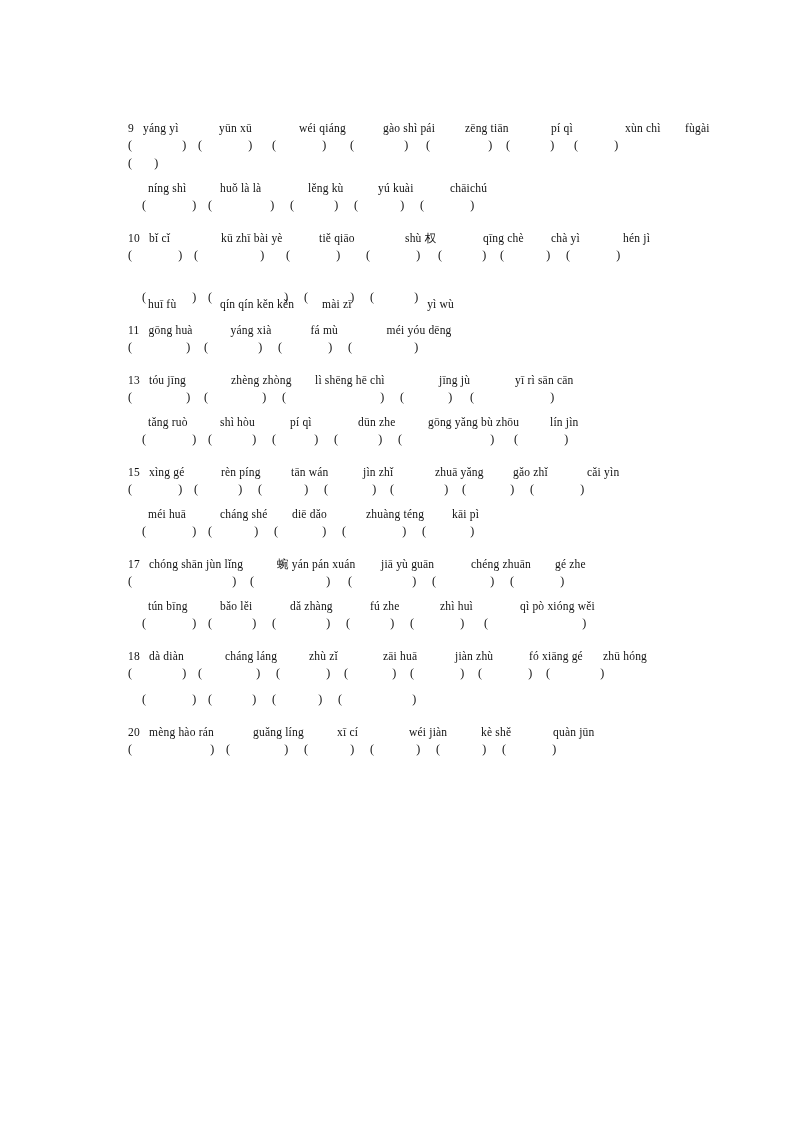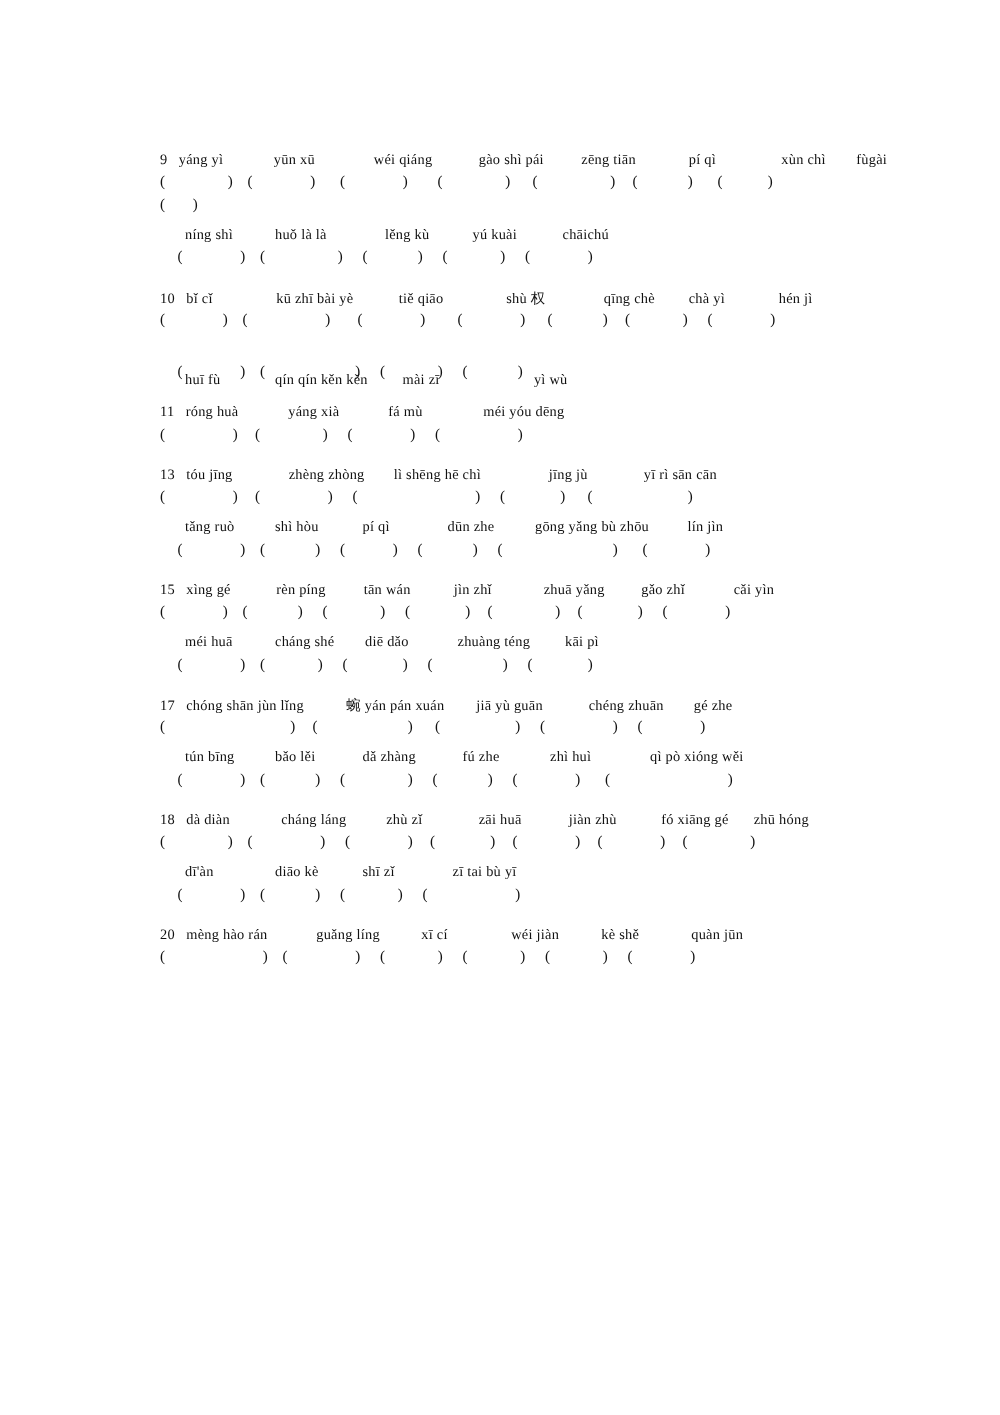--- a/index.html
+++ b/index.html
@@ -87,21 +87,21 @@
       <div class="spacer-sm"></div>
       <div class="group">
         <div class="wordrow"><span class="num">10</span>&nbsp;<span class="w" style="min-width: 62px; padding-left: 6px;">bǐ cǐ</span><span class="w" style="min-width: 82px; padding-left: 10px;">kū zhī bài yè</span><span class="w" style="min-width: 72px; padding-left: 16px;">tiě qiāo</span><span class="w" style="min-width: 70px; padding-left: 14px;">shù <span class="han">权</span></span><span class="w" style="min-width: 58px; padding-left: 8px;">qīng chè</span><span class="w" style="min-width: 62px; padding-left: 10px;">chà yì</span><span class="w" style="min-width: 66px; padding-left: 10px;">hén jì</span></div>
         <div class="bracketrow"><span class="bk" style="width: 62px; padding-left: 0px;"><span class="lp">(</span><span class="gap" style="width: 46px;">&nbsp;</span><span class="rp">)</span></span><span class="bk" style="width: 82px; padding-left: 4px;"><span class="lp">(</span><span class="gap" style="width: 62px;">&nbsp;</span><span class="rp">)</span></span><span class="bk" style="width: 72px; padding-left: 10px;"><span class="lp">(</span><span class="gap" style="width: 46px;">&nbsp;</span><span class="rp">)</span></span><span class="bk" style="width: 70px; padding-left: 8px;"><span class="lp">(</span><span class="gap" style="width: 46px;">&nbsp;</span><span class="rp">)</span></span><span class="bk" style="width: 58px; padding-left: 2px;"><span class="lp">(</span><span class="gap" style="width: 40px;">&nbsp;</span><span class="rp">)</span></span><span class="bk" style="width: 62px; padding-left: 4px;"><span class="lp">(</span><span class="gap" style="width: 42px;">&nbsp;</span><span class="rp">)</span></span><span class="bk" style="width: 66px; padding-left: 4px;"><span class="lp">(</span><span class="gap" style="width: 46px;">&nbsp;</span><span class="rp">)</span></span></div>
         <div class="spacer-sm"></div>
         <div class="wordrow" style="padding-left: 14px;"><span class="w" style="min-width: 62px; padding-left: 6px;">huī fù</span><span class="w" style="min-width: 92px; padding-left: 10px; margin-top: 24px;">qín qín kěn kěn</span><span class="w" style="min-width: 62px; padding-left: 10px;">mài zī</span><span class="w" style="min-width: 60px; padding-left: 10px; text-align: right;">yì wù</span></div>
         <div class="bracketrow" style="padding-left: 14px;"><span class="bk" style="width: 62px; padding-left: 0px;"><span class="lp">(</span><span class="gap" style="width: 46px;">&nbsp;</span><span class="rp">)</span></span><span class="bk" style="width: 92px; padding-left: 4px;"><span class="lp">(</span><span class="gap" style="width: 72px;">&nbsp;</span><span class="rp">)</span></span><span class="bk" style="width: 62px; padding-left: 4px;"><span class="lp">(</span><span class="gap" style="width: 42px;">&nbsp;</span><span class="rp">)</span></span><span class="bk" style="width: 60px; padding-left: 4px;"><span class="lp">(</span><span class="gap" style="width: 40px;">&nbsp;</span><span class="rp">)</span></span></div>
       </div>
       <div class="spacer-sm"></div>
       <div class="group">
-        <div class="wordrow"><span class="num">11</span>&nbsp;<span class="w" style="min-width: 70px; padding-left: 6px;">róng huà</span><span class="w" style="min-width: 72px; padding-left: 12px;">yáng xià</span><span class="w" style="min-width: 64px; padding-left: 8px;">fá mù</span><span class="w" style="min-width: 84px; padding-left: 12px;">méi yóu dēng</span></div>
+        <div class="wordrow"><span class="num">11</span>&nbsp;<span class="w" style="min-width: 70px; padding-left: 6px;">gōng huà</span><span class="w" style="min-width: 72px; padding-left: 12px;">yáng xià</span><span class="w" style="min-width: 64px; padding-left: 8px;">fá mù</span><span class="w" style="min-width: 84px; padding-left: 12px;">méi yóu dēng</span></div>
         <div class="bracketrow"><span class="bk" style="width: 70px; padding-left: 0px;"><span class="lp">(</span><span class="gap" style="width: 54px;">&nbsp;</span><span class="rp">)</span></span><span class="bk" style="width: 72px; padding-left: 6px;"><span class="lp">(</span><span class="gap" style="width: 50px;">&nbsp;</span><span class="rp">)</span></span><span class="bk" style="width: 64px; padding-left: 2px;"><span class="lp">(</span><span class="gap" style="width: 46px;">&nbsp;</span><span class="rp">)</span></span><span class="bk" style="width: 84px; padding-left: 6px;"><span class="lp">(</span><span class="gap" style="width: 62px;">&nbsp;</span><span class="rp">)</span></span></div>
       </div>
       <div class="spacer-sm"></div>
       <div class="group">
         <div class="wordrow"><span class="num">13</span>&nbsp;<span class="w" style="min-width: 70px; padding-left: 6px;">tóu jīng</span><span class="w" style="min-width: 76px; padding-left: 12px;">zhèng zhòng</span><span class="w" style="min-width: 112px; padding-left: 8px;">lì shēng hē chì</span><span class="w" style="min-width: 66px; padding-left: 12px;">jīng jù</span><span class="w" style="min-width: 96px; padding-left: 10px;">yī rì sān cān</span></div>
         <div class="bracketrow"><span class="bk" style="width: 70px; padding-left: 0px;"><span class="lp">(</span><span class="gap" style="width: 54px;">&nbsp;</span><span class="rp">)</span></span><span class="bk" style="width: 76px; padding-left: 6px;"><span class="lp">(</span><span class="gap" style="width: 54px;">&nbsp;</span><span class="rp">)</span></span><span class="bk" style="width: 112px; padding-left: 2px;"><span class="lp">(</span><span class="gap" style="width: 94px;">&nbsp;</span><span class="rp">)</span></span><span class="bk" style="width: 66px; padding-left: 6px;"><span class="lp">(</span><span class="gap" style="width: 44px;">&nbsp;</span><span class="rp">)</span></span><span class="bk" style="width: 96px; padding-left: 4px;"><span class="lp">(</span><span class="gap" style="width: 76px;">&nbsp;</span><span class="rp">)</span></span></div>
         <div class="spacer-sm"></div>
         <div class="wordrow" style="padding-left: 14px;"><span class="w" style="min-width: 62px; padding-left: 6px;">tǎng ruò</span><span class="w" style="min-width: 60px; padding-left: 10px;">shì hòu</span><span class="w" style="min-width: 58px; padding-left: 10px;">pí qì</span><span class="w" style="min-width: 60px; padding-left: 10px;">dūn zhe</span><span class="w" style="min-width: 108px; padding-left: 10px;">gōng yǎng bù zhōu</span><span class="w" style="min-width: 70px; padding-left: 14px;">lín jìn</span></div>
         <div class="bracketrow" style="padding-left: 14px;"><span class="bk" style="width: 62px; padding-left: 0px;"><span class="lp">(</span><span class="gap" style="width: 46px;">&nbsp;</span><span class="rp">)</span></span><span class="bk" style="width: 60px; padding-left: 4px;"><span class="lp">(</span><span class="gap" style="width: 40px;">&nbsp;</span><span class="rp">)</span></span><span class="bk" style="width: 58px; padding-left: 4px;"><span class="lp">(</span><span class="gap" style="width: 38px;">&nbsp;</span><span class="rp">)</span></span><span class="bk" style="width: 60px; padding-left: 4px;"><span class="lp">(</span><span class="gap" style="width: 40px;">&nbsp;</span><span class="rp">)</span></span><span class="bk" style="width: 108px; padding-left: 4px;"><span class="lp">(</span><span class="gap" style="width: 88px;">&nbsp;</span><span class="rp">)</span></span><span class="bk" style="width: 70px; padding-left: 8px;"><span class="lp">(</span><span class="gap" style="width: 46px;">&nbsp;</span><span class="rp">)</span></span></div>
       </div>
@@ -119,21 +119,20 @@
         <div class="bracketrow"><span class="bk" style="width: 116px; padding-left: 0px;"><span class="lp">(</span><span class="gap" style="width: 100px;">&nbsp;</span><span class="rp">)</span></span><span class="bk" style="width: 94px; padding-left: 6px;"><span class="lp">(</span><span class="gap" style="width: 72px;">&nbsp;</span><span class="rp">)</span></span><span class="bk" style="width: 80px; padding-left: 4px;"><span class="lp">(</span><span class="gap" style="width: 60px;">&nbsp;</span><span class="rp">)</span></span><span class="bk" style="width: 74px; padding-left: 4px;"><span class="lp">(</span><span class="gap" style="width: 54px;">&nbsp;</span><span class="rp">)</span></span><span class="bk" style="width: 66px; padding-left: 4px;"><span class="lp">(</span><span class="gap" style="width: 46px;">&nbsp;</span><span class="rp">)</span></span></div>
         <div class="spacer-sm"></div>
         <div class="wordrow" style="padding-left: 14px;"><span class="w" style="min-width: 62px; padding-left: 6px;">tún bīng</span><span class="w" style="min-width: 60px; padding-left: 10px;">bǎo lěi</span><span class="w" style="min-width: 70px; padding-left: 10px;">dǎ zhàng</span><span class="w" style="min-width: 60px; padding-left: 10px;">fú zhe</span><span class="w" style="min-width: 66px; padding-left: 10px;">zhì huì</span><span class="w" style="min-width: 118px; padding-left: 14px;">qì pò xióng wěi</span></div>
         <div class="bracketrow" style="padding-left: 14px;"><span class="bk" style="width: 62px; padding-left: 0px;"><span class="lp">(</span><span class="gap" style="width: 46px;">&nbsp;</span><span class="rp">)</span></span><span class="bk" style="width: 60px; padding-left: 4px;"><span class="lp">(</span><span class="gap" style="width: 40px;">&nbsp;</span><span class="rp">)</span></span><span class="bk" style="width: 70px; padding-left: 4px;"><span class="lp">(</span><span class="gap" style="width: 50px;">&nbsp;</span><span class="rp">)</span></span><span class="bk" style="width: 60px; padding-left: 4px;"><span class="lp">(</span><span class="gap" style="width: 40px;">&nbsp;</span><span class="rp">)</span></span><span class="bk" style="width: 66px; padding-left: 4px;"><span class="lp">(</span><span class="gap" style="width: 46px;">&nbsp;</span><span class="rp">)</span></span><span class="bk" style="width: 118px; padding-left: 8px;"><span class="lp">(</span><span class="gap" style="width: 94px;">&nbsp;</span><span class="rp">)</span></span></div>
       </div>
       <div class="spacer-sm"></div>
       <div class="group">
         <div class="wordrow"><span class="num">18</span>&nbsp;<span class="w" style="min-width: 66px; padding-left: 6px;">dà diàn</span><span class="w" style="min-width: 74px; padding-left: 10px;">cháng láng</span><span class="w" style="min-width: 66px; padding-left: 10px;">zhù zǐ</span><span class="w" style="min-width: 62px; padding-left: 8px;">zāi huā</span><span class="w" style="min-width: 66px; padding-left: 10px;">jiàn zhù</span><span class="w" style="min-width: 64px; padding-left: 8px;">fó xiāng gé</span><span class="w" style="min-width: 70px; padding-left: 10px;">zhū hóng</span></div>
         <div class="bracketrow"><span class="bk" style="width: 66px; padding-left: 0px;"><span class="lp">(</span><span class="gap" style="width: 50px;">&nbsp;</span><span class="rp">)</span></span><span class="bk" style="width: 74px; padding-left: 4px;"><span class="lp">(</span><span class="gap" style="width: 54px;">&nbsp;</span><span class="rp">)</span></span><span class="bk" style="width: 66px; padding-left: 4px;"><span class="lp">(</span><span class="gap" style="width: 46px;">&nbsp;</span><span class="rp">)</span></span><span class="bk" style="width: 62px; padding-left: 2px;"><span class="lp">(</span><span class="gap" style="width: 44px;">&nbsp;</span><span class="rp">)</span></span><span class="bk" style="width: 66px; padding-left: 4px;"><span class="lp">(</span><span class="gap" style="width: 46px;">&nbsp;</span><span class="rp">)</span></span><span class="bk" style="width: 64px; padding-left: 2px;"><span class="lp">(</span><span class="gap" style="width: 46px;">&nbsp;</span><span class="rp">)</span></span><span class="bk" style="width: 70px; padding-left: 4px;"><span class="lp">(</span><span class="gap" style="width: 50px;">&nbsp;</span><span class="rp">)</span></span></div>
         <div class="spacer-sm"></div>
-        <div class="wordrow" style="padding-left: 14px;"><span class="w" style="min-width: 62px; padding-left: 6px;">dī'àn</span><span class="w" style="min-width: 60px; padding-left: 10px;">diāo kè</span><span class="w" style="min-width: 62px; padding-left: 10px;">shī zǐ</span><span class="w" style="min-width: 90px; padding-left: 10px;">zī tai bù yī</span></div>
         <div class="bracketrow" style="padding-left: 14px;"><span class="bk" style="width: 62px; padding-left: 0px;"><span class="lp">(</span><span class="gap" style="width: 46px;">&nbsp;</span><span class="rp">)</span></span><span class="bk" style="width: 60px; padding-left: 4px;"><span class="lp">(</span><span class="gap" style="width: 40px;">&nbsp;</span><span class="rp">)</span></span><span class="bk" style="width: 62px; padding-left: 4px;"><span class="lp">(</span><span class="gap" style="width: 42px;">&nbsp;</span><span class="rp">)</span></span><span class="bk" style="width: 90px; padding-left: 4px;"><span class="lp">(</span><span class="gap" style="width: 70px;">&nbsp;</span><span class="rp">)</span></span></div>
       </div>
       <div class="spacer-sm"></div>
       <div class="group">
         <div class="wordrow"><span class="num">20</span>&nbsp;<span class="w" style="min-width: 94px; padding-left: 6px;">mèng hào rán</span><span class="w" style="min-width: 74px; padding-left: 10px;">guǎng líng</span><span class="w" style="min-width: 62px; padding-left: 10px;">xī cí</span><span class="w" style="min-width: 62px; padding-left: 10px;">wéi jiàn</span><span class="w" style="min-width: 62px; padding-left: 10px;">kè shě</span><span class="w" style="min-width: 66px; padding-left: 10px;">quàn jūn</span></div>
         <div class="bracketrow"><span class="bk" style="width: 94px; padding-left: 0px;"><span class="lp">(</span><span class="gap" style="width: 78px;">&nbsp;</span><span class="rp">)</span></span><span class="bk" style="width: 74px; padding-left: 4px;"><span class="lp">(</span><span class="gap" style="width: 54px;">&nbsp;</span><span class="rp">)</span></span><span class="bk" style="width: 62px; padding-left: 4px;"><span class="lp">(</span><span class="gap" style="width: 42px;">&nbsp;</span><span class="rp">)</span></span><span class="bk" style="width: 62px; padding-left: 4px;"><span class="lp">(</span><span class="gap" style="width: 42px;">&nbsp;</span><span class="rp">)</span></span><span class="bk" style="width: 62px; padding-left: 4px;"><span class="lp">(</span><span class="gap" style="width: 42px;">&nbsp;</span><span class="rp">)</span></span><span class="bk" style="width: 66px; padding-left: 4px;"><span class="lp">(</span><span class="gap" style="width: 46px;">&nbsp;</span><span class="rp">)</span></span></div>
       </div>
       <div class="spacer-sm"></div>
       <div class="spacer-sm"></div>
     </div>

